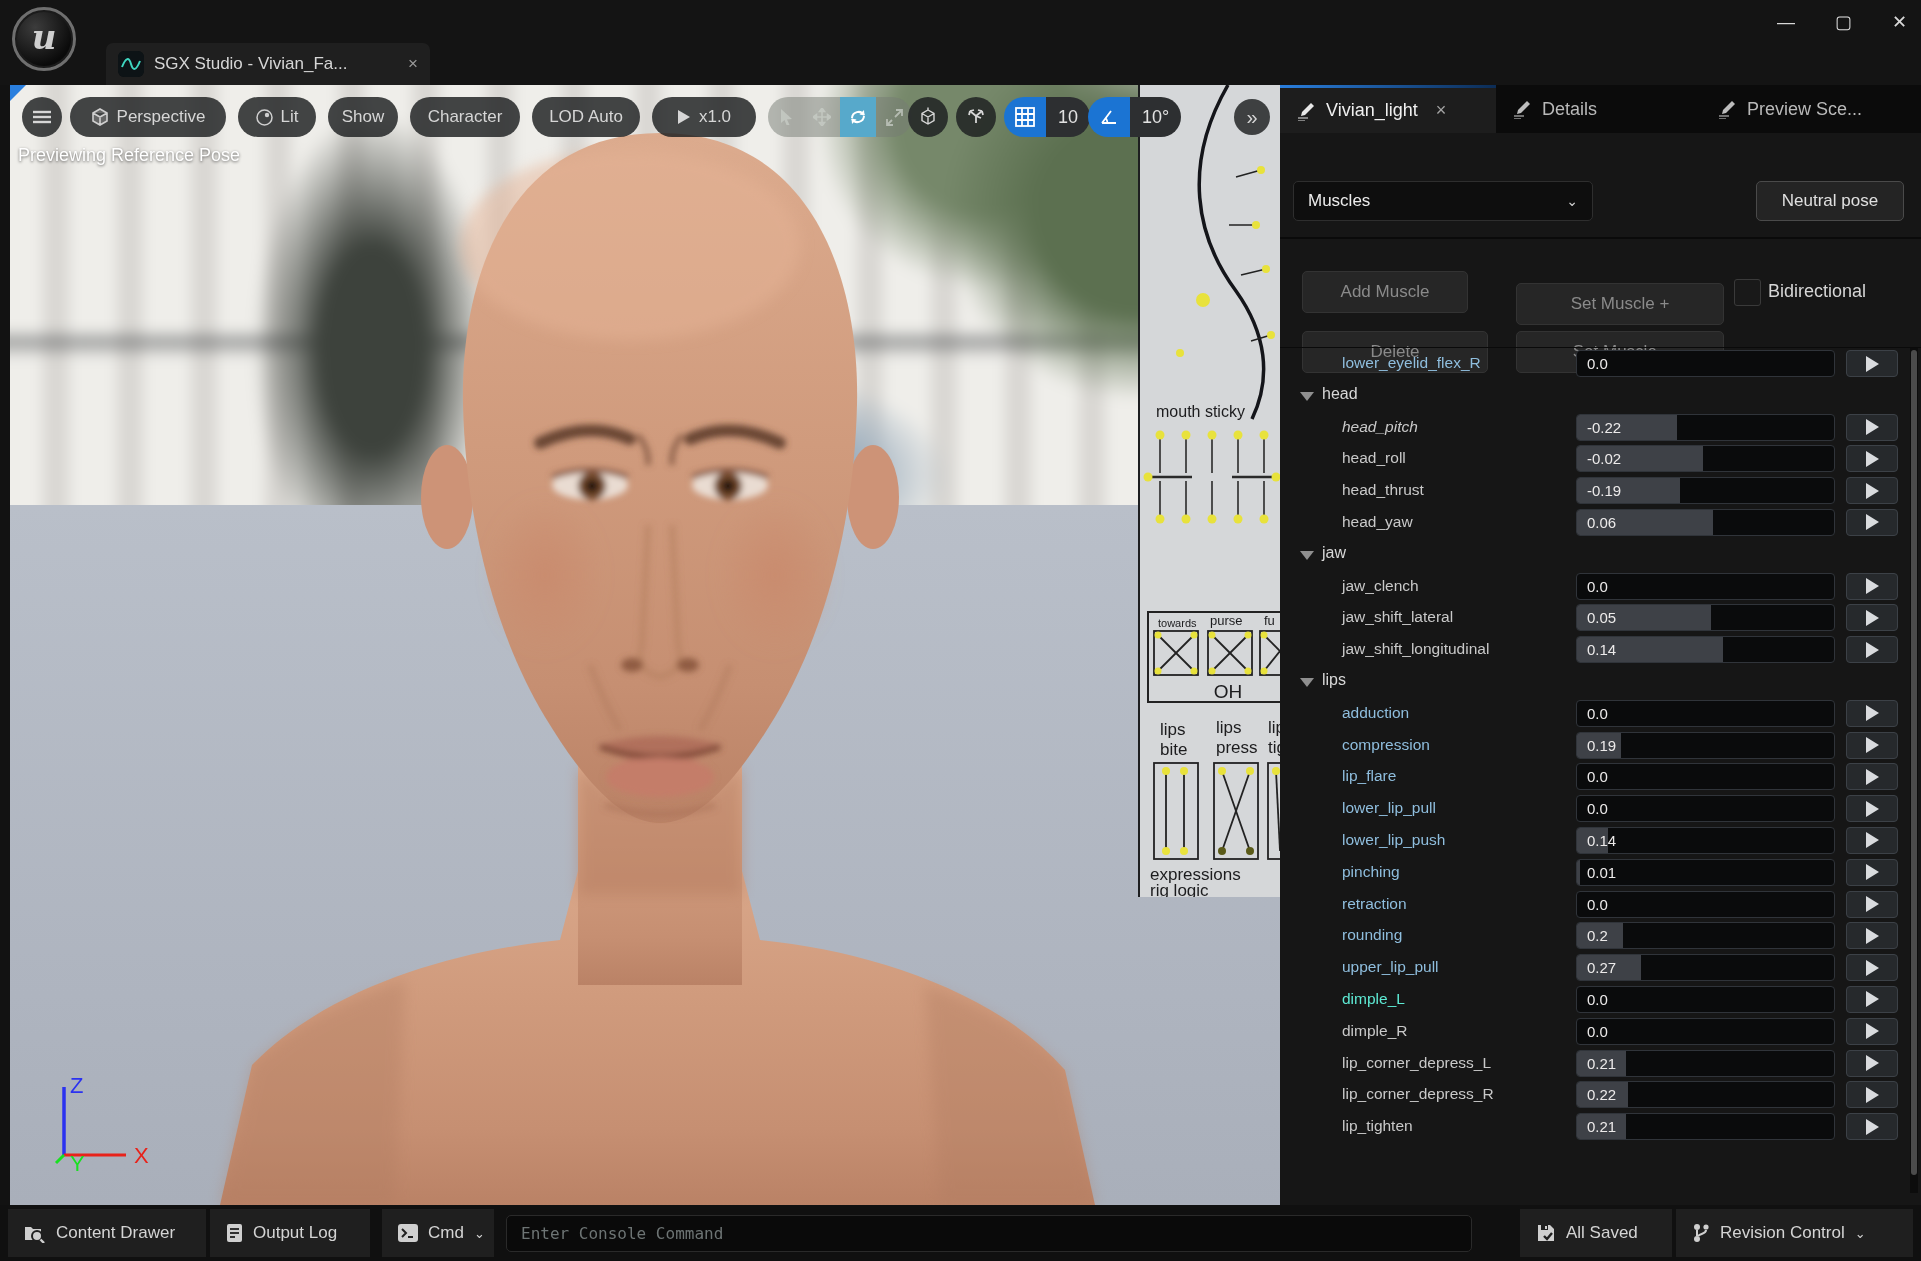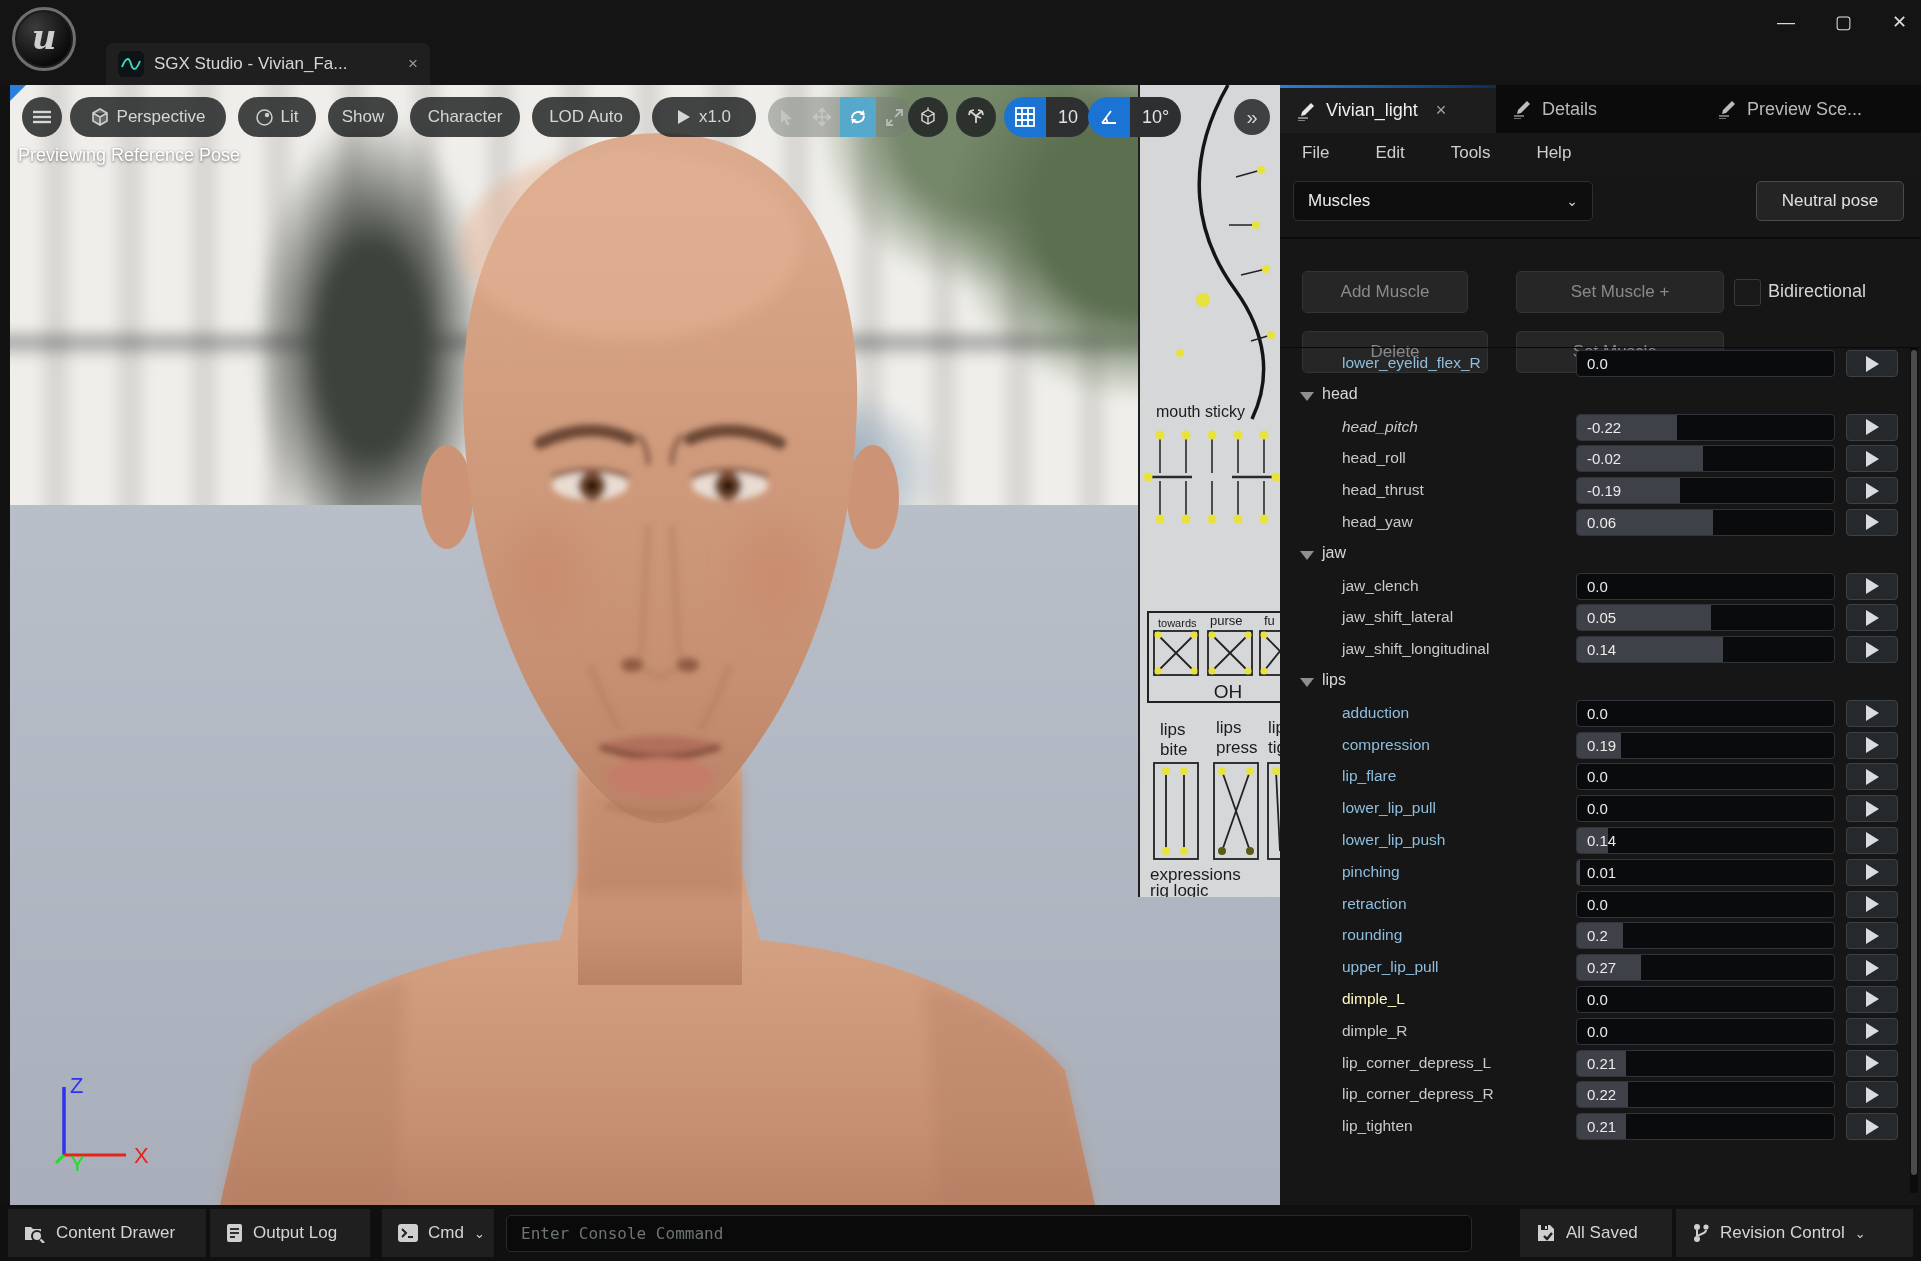--- a/index.html
+++ b/index.html
@@ -457,43 +457,37 @@
           <svg width="20" height="20" viewBox="0 0 20 20">
               <path d="M6 11 L15 2 L18 5 L9 14 L5 15 Z" fill="#bdbdbd"></path>
               <line x1="2" y1="17" x2="12" y2="17" stroke="#8a8a8a" stroke-width="1.6"></line>
               <line x1="2" y1="20" x2="9" y2="20" stroke="#8a8a8a" stroke-width="1.6"></line>
             </svg>
         </span>
         <span>Preview Sce...</span>
       </div>
     </div>
 
-    <div class="abs pmenu">
-      <span>File</span>
-      <span>Edit</span>
-      <span>Tools</span>
-      <span>Help</span>
-    </div>
 
     <div class="abs mode-row">
       <div class="mode-select">
         <span>Muscles</span>
         <span class="chev">⌄</span>
       </div>
       <div class="btn" style="left:476px;top:0;width:148px;height:40px;border-color:#4a4a4a;">
         <span>Neutral pose</span>
       </div>
     </div>
 
     <div class="abs pdivider"></div>
 
     <div class="btn dim" style="left:22px;top:186px;width:166px;height:42px;">
       <span>Add Muscle</span>
     </div>
-    <div class="btn dim" style="left:236px;top:186px;width:208px;height:42px;">
+    <div class="btn dim" style="left:236px;top:198px;width:208px;height:42px;">
       <span>Set Muscle +</span>
     </div>
     <div class="chkbox" style="left:454px;top:194px;"></div>
     <div class="chklabel" style="left:488px;top:196px;">Bidirectional</div>
     <div class="btn dim" style="left:22px;top:246px;width:186px;height:42px;">
       <span>Delete</span>
     </div>
     <div class="btn dim" style="left:236px;top:246px;width:208px;height:42px;">
       <span>Set Muscle -</span>
     </div>
@@ -675,21 +669,21 @@
           <span class="plabel" style="color: rgb(143, 190, 222);">upper_lip_pull</span>
           <div class="vbox">
             <div class="vfill" style="width: 25%;"></div>
             <span class="vtext">0.27</span>
           </div>
           <div class="prun">
             <div class="tri-r"></div>
           </div>
         </div>
         <div class="prow">
-          <span class="plabel" style="color: #fef9c3;">dimple_L</span>
+          <span class="plabel" style="color: #5eead4;">dimple_L</span>
           <div class="vbox">
             <div class="vfill" style="width: 0%;"></div>
             <span class="vtext">0.0</span>
           </div>
           <div class="prun">
             <div class="tri-r"></div>
           </div>
         </div>
         <div class="prow">
           <span class="plabel" style="color: rgb(201, 201, 201);">dimple_R</span>

